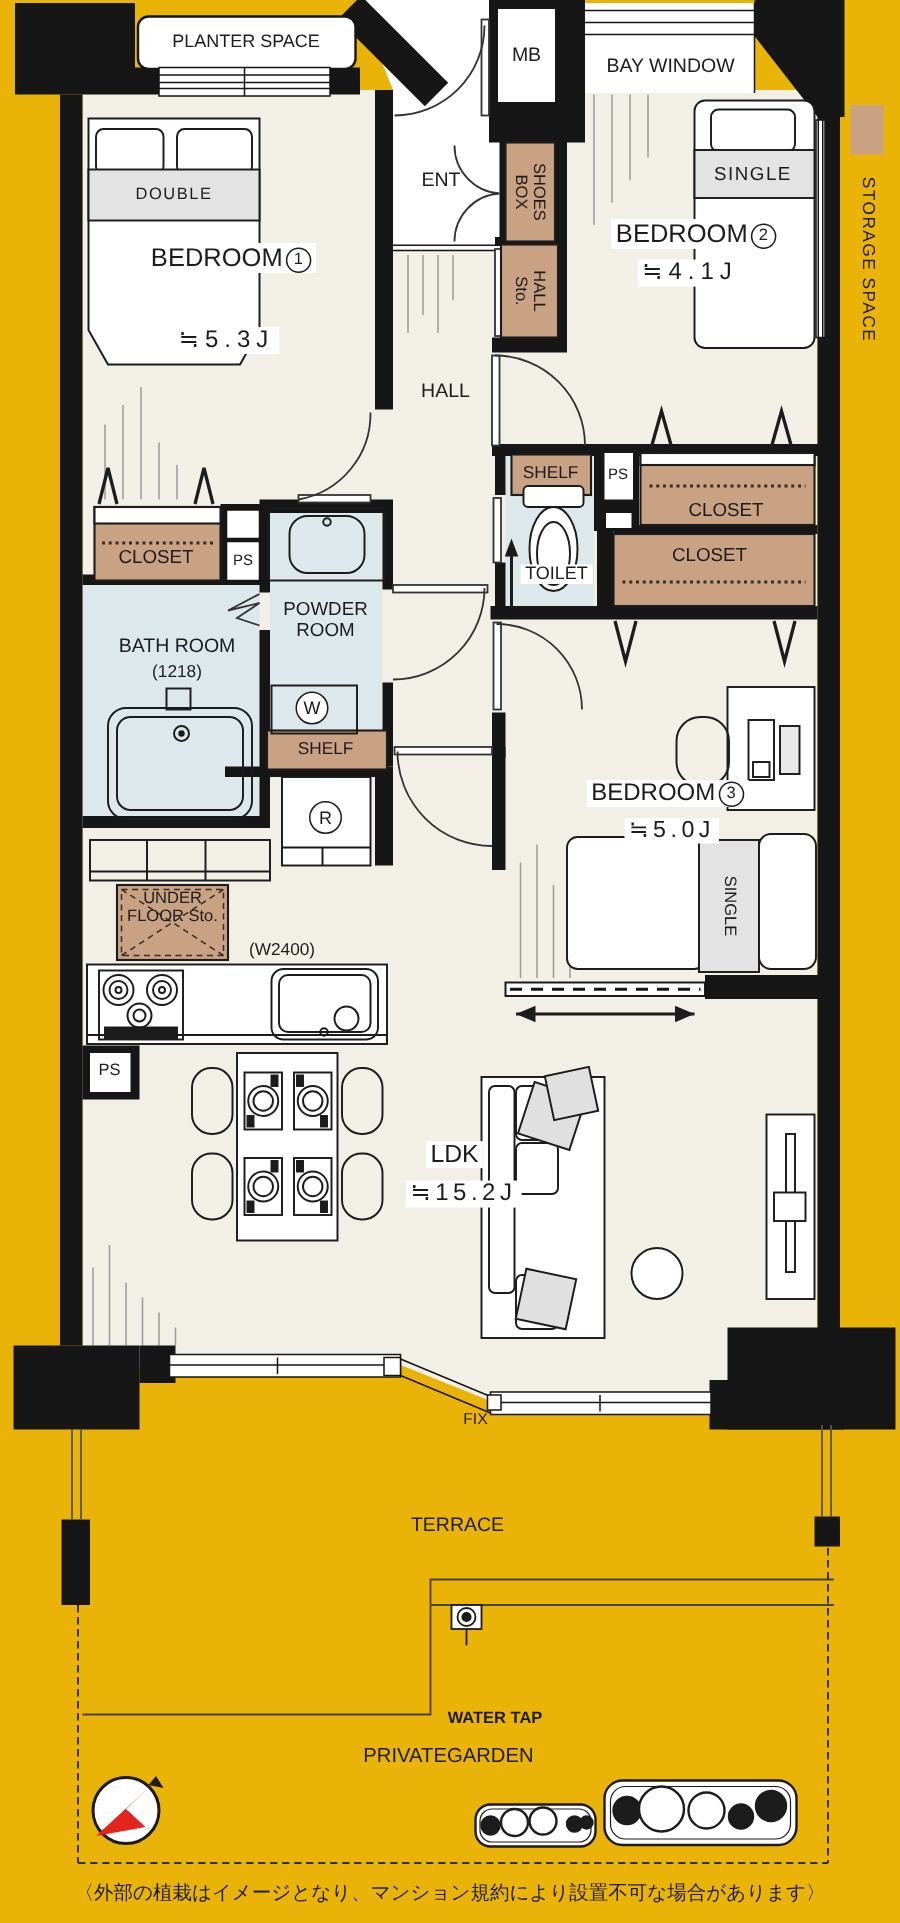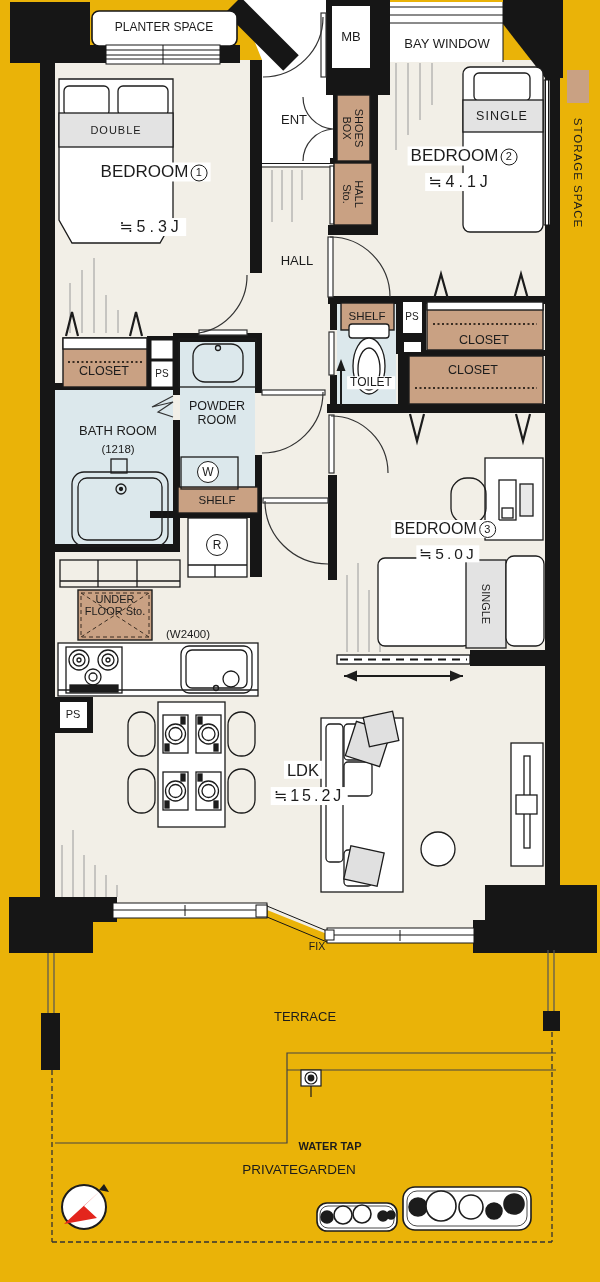--- a/index.html
+++ b/index.html
@@ -361,13 +361,14 @@
   <div class="lab" style="left:73px;top:714px;font-size:11px;">PS</div>
 
   <div class="lab tag" style="left:303px;top:770px;font-size:16.5px;">LDK</div>
   <div class="lab tag ls3" style="left:309px;top:796px;font-size:16px;">≒15.2J</div>
 
   <div class="lab" style="left:285px;top:947px;font-size:10.5px;margin-left:32px;">FIX</div>
   <div class="lab" style="left:305px;top:996px;font-size:13px;margin-top:21px;">TERRACE</div>
   <div class="lab" style="left:330px;top:1146px;font-size:11px;font-weight:bold;">WATER TAP</div>
   <div class="lab" style="left:299px;top:1170px;font-size:13.5px;">PRIVATEGARDEN</div>
 
+  <div class="lab caption" style="left:300px;top:1262px;">〈外部の植栽はイメージとなり、マンション規約により設置不可な場合があります〉</div>
 </div>
 
 </body></html>

